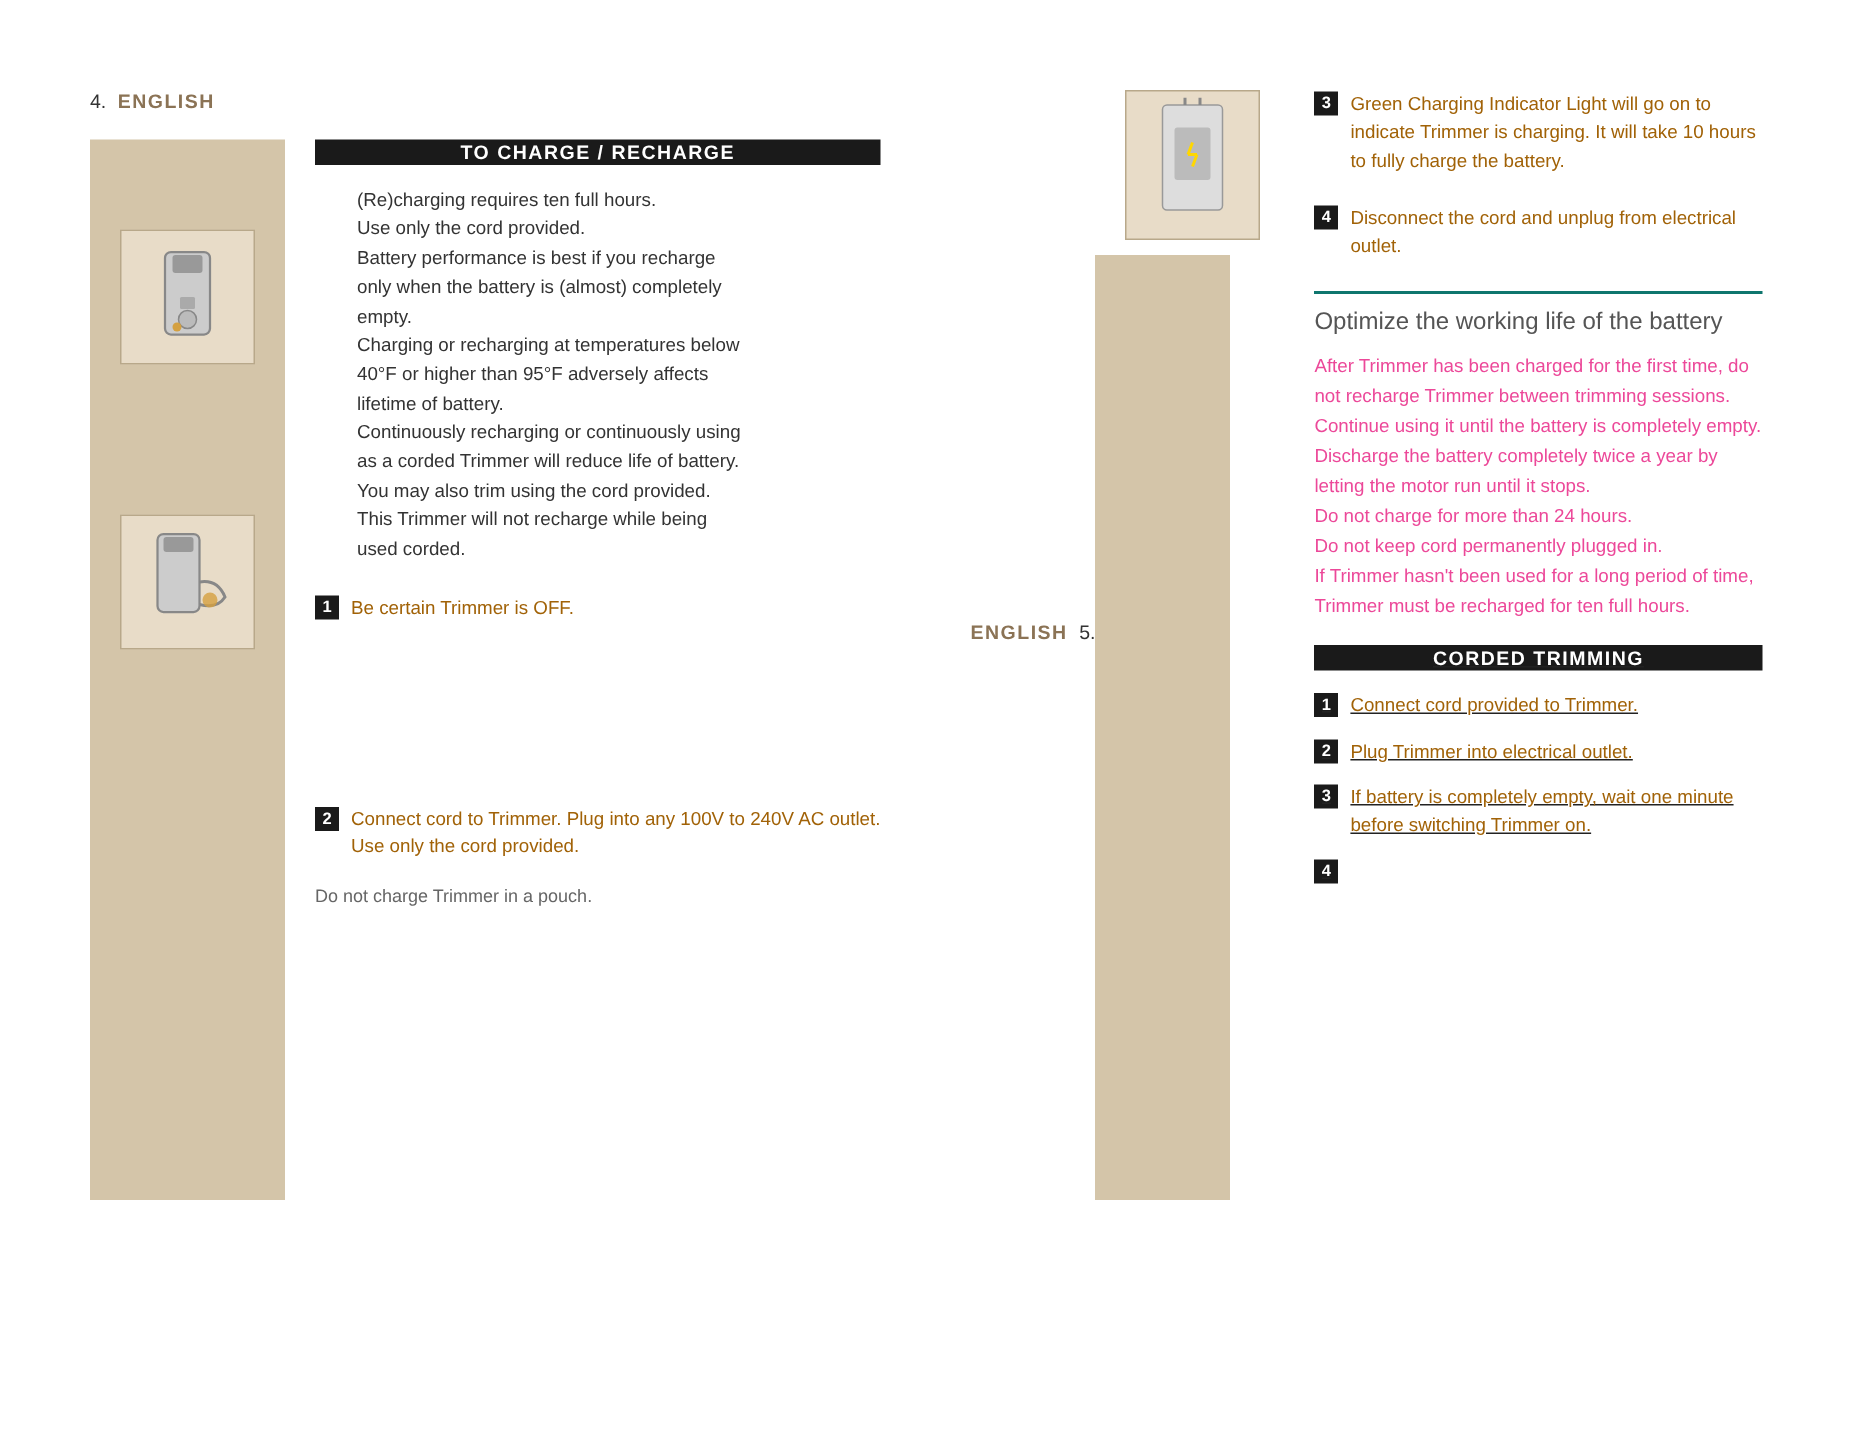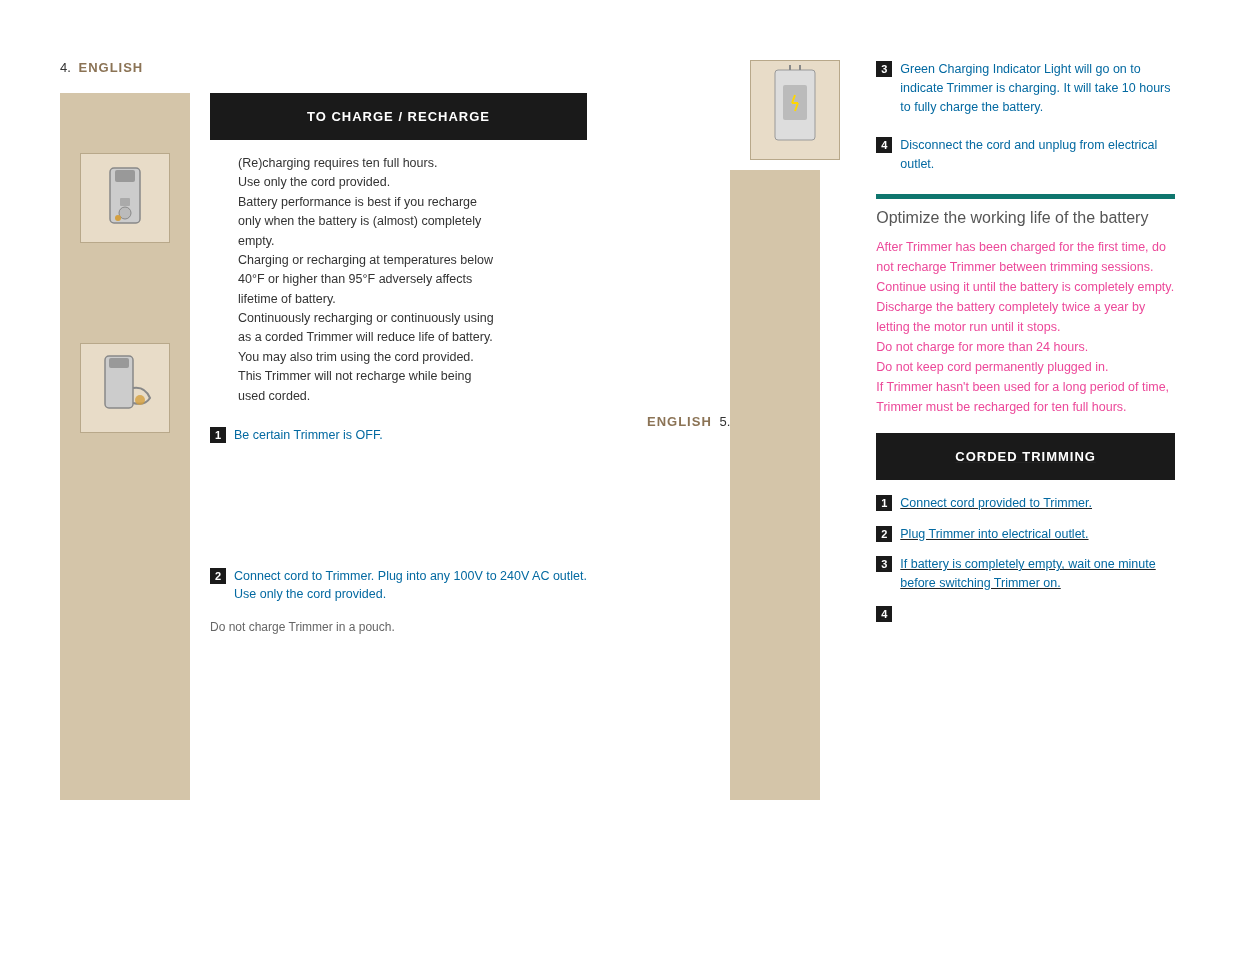--- a/index.html
+++ b/index.html
@@ -91,21 +91,21 @@
       flex: 1;
       padding: 0 0 0 20px;
     }
 
     .section-header-black {
       background: #1a1a1a;
       color: #ffffff;
       font-size: 13px;
       font-weight: bold;
       letter-spacing: 1px;
-      padding: 16px 14px;
+      padding: 1px 14px;
       margin-bottom: 14px;
       text-align: center;
     }
 
     .intro-text {
       font-size: 12.5px;
       line-height: 1.55;
       color: #333;
       margin-bottom: 20px;
       margin-left: 28px;
@@ -128,21 +128,21 @@
       display: flex;
       align-items: center;
       justify-content: center;
       flex-shrink: 0;
       margin-top: 1px;
     }
 
     .step-text {
       font-size: 12.5px;
       line-height: 1.5;
-      color: #0369a1;
+      color: #a16207;
     }
 
     .warning-text {
       font-size: 12px;
       color: #666;
       margin-top: 10px;
       font-style: normal;
     }
 
     
@@ -172,21 +172,21 @@
     }
 
     .right-main-col {
       flex: 1;
       padding-left: 16px;
     }
 
     .optimize-section {
       margin-top: 14px;
       padding-top: 10px;
-      border-top: 5px solid #0f766e;
+      border-top: 2px solid #0f766e;
     }
 
     .optimize-title {
       font-size: 16px;
       color: #555;
       margin-bottom: 10px;
       font-weight: normal;
     }
 
     .optimize-text {

